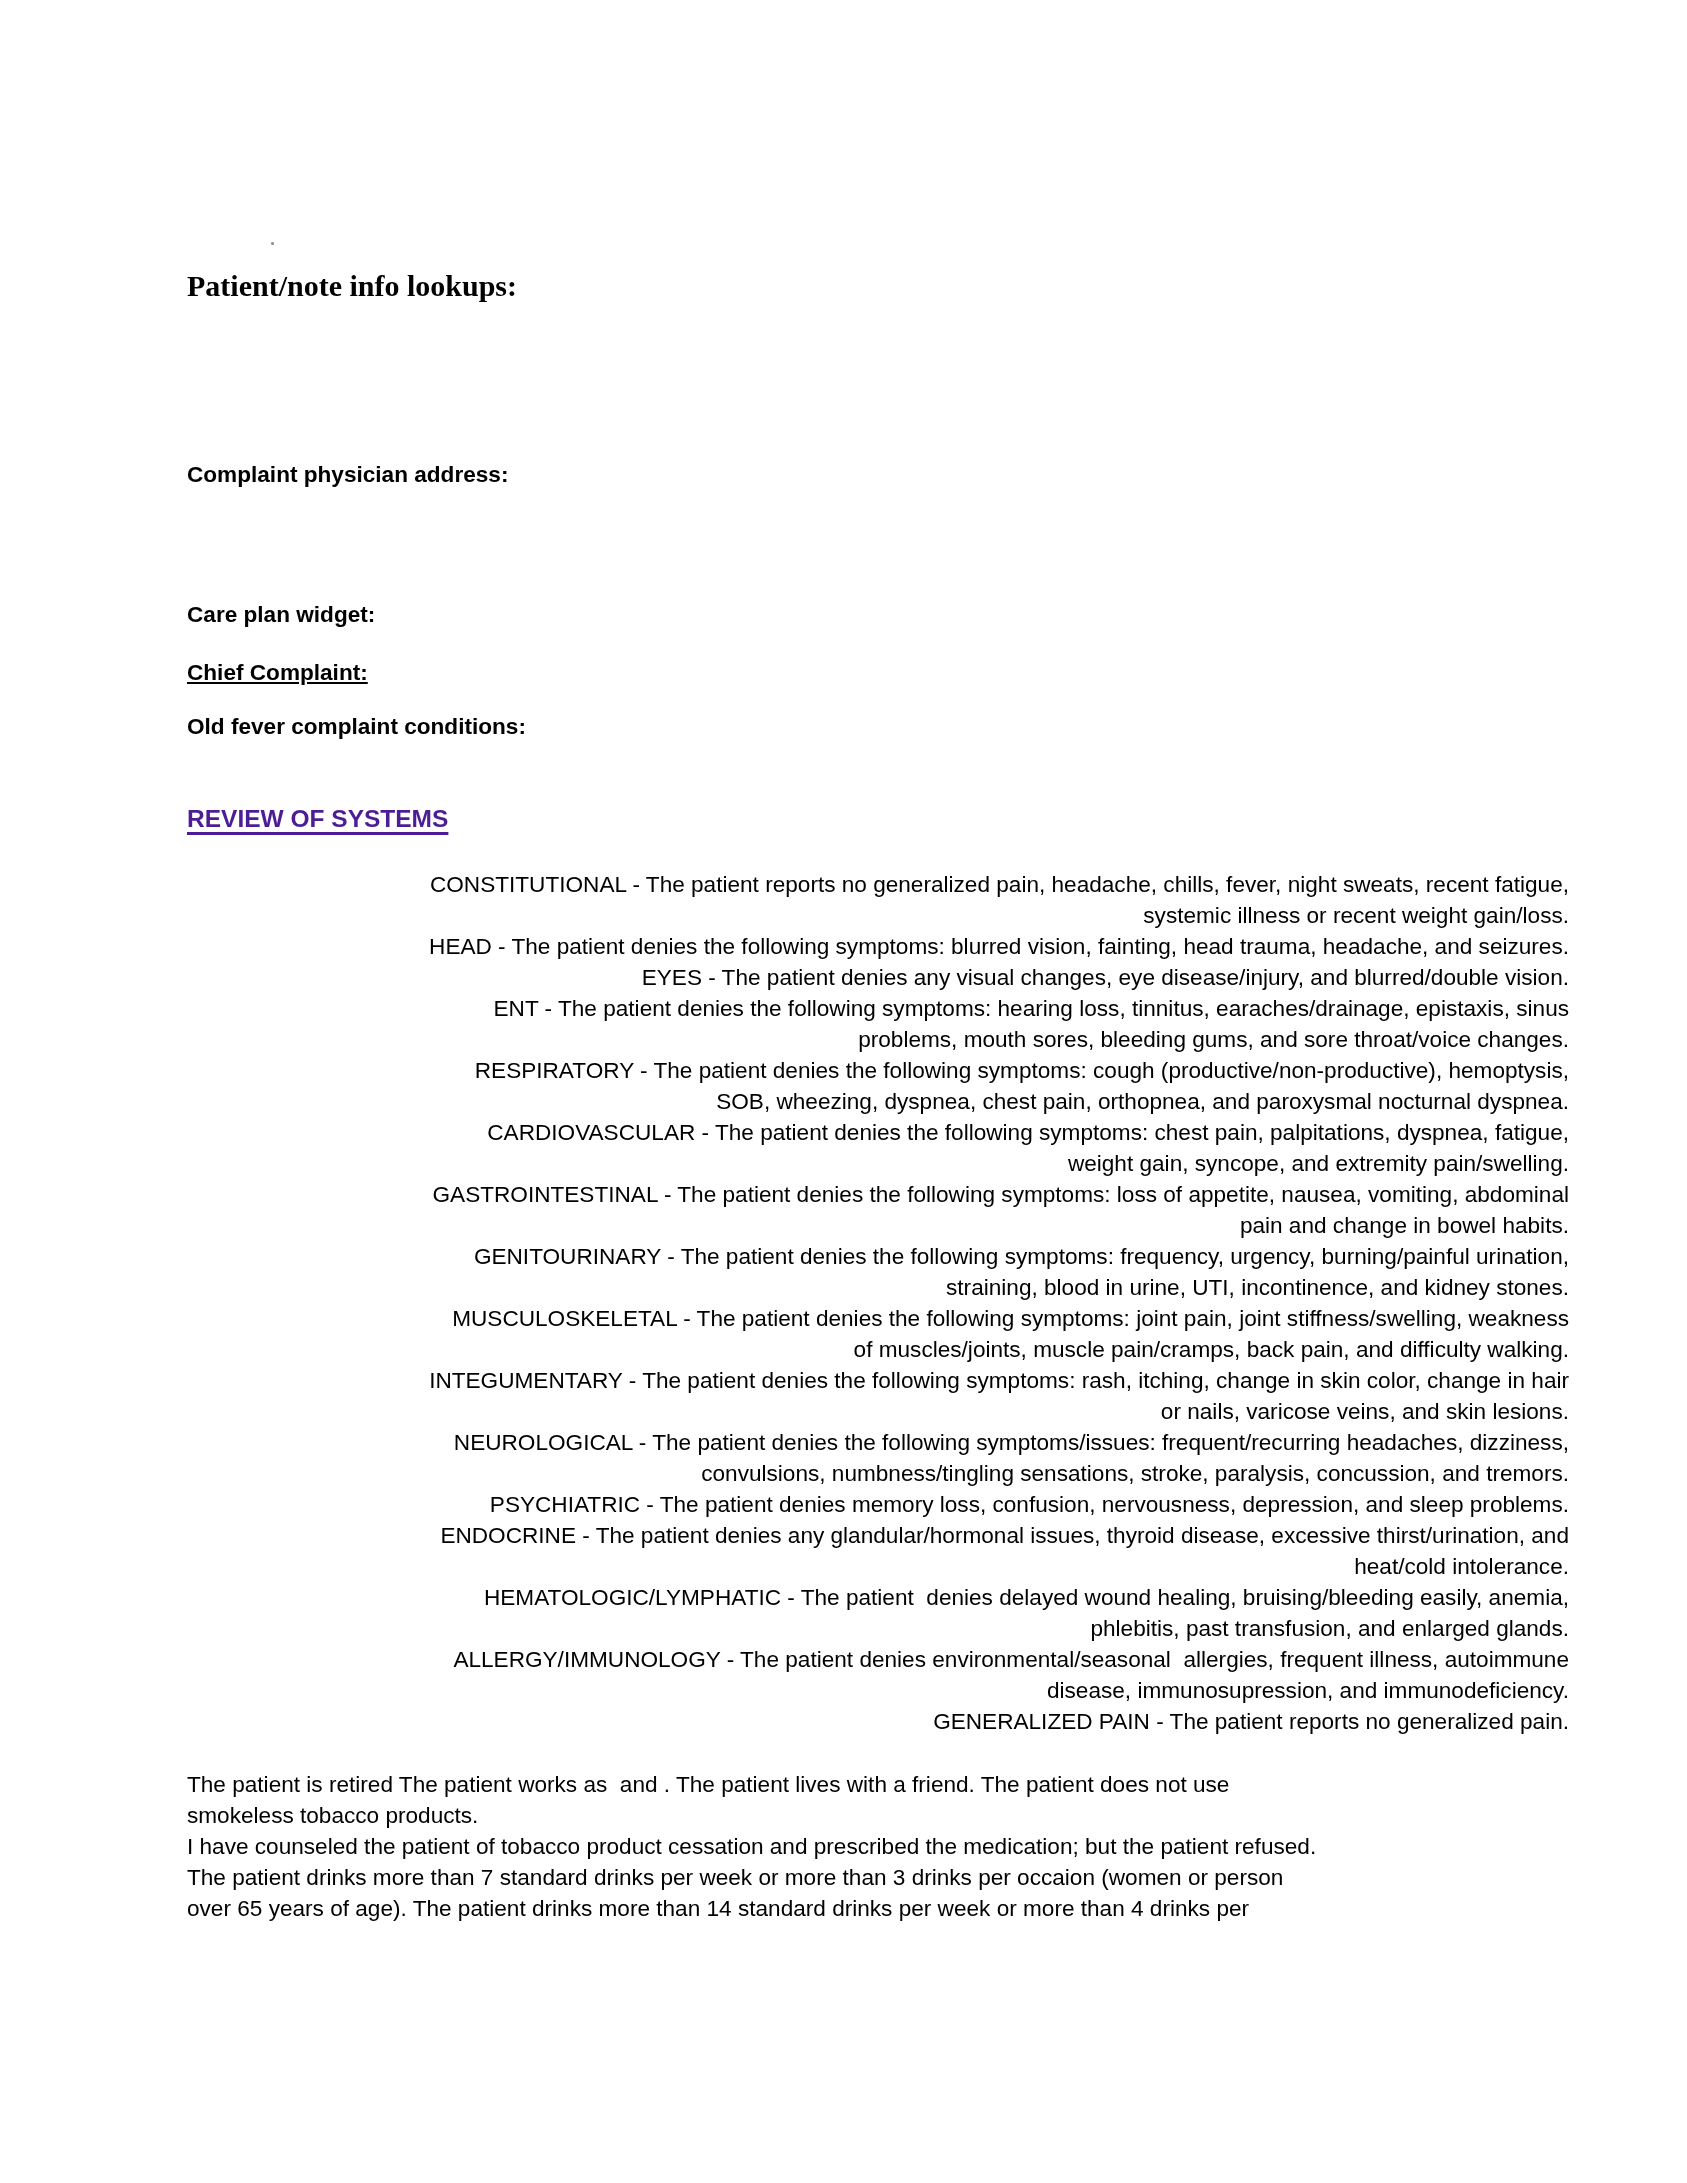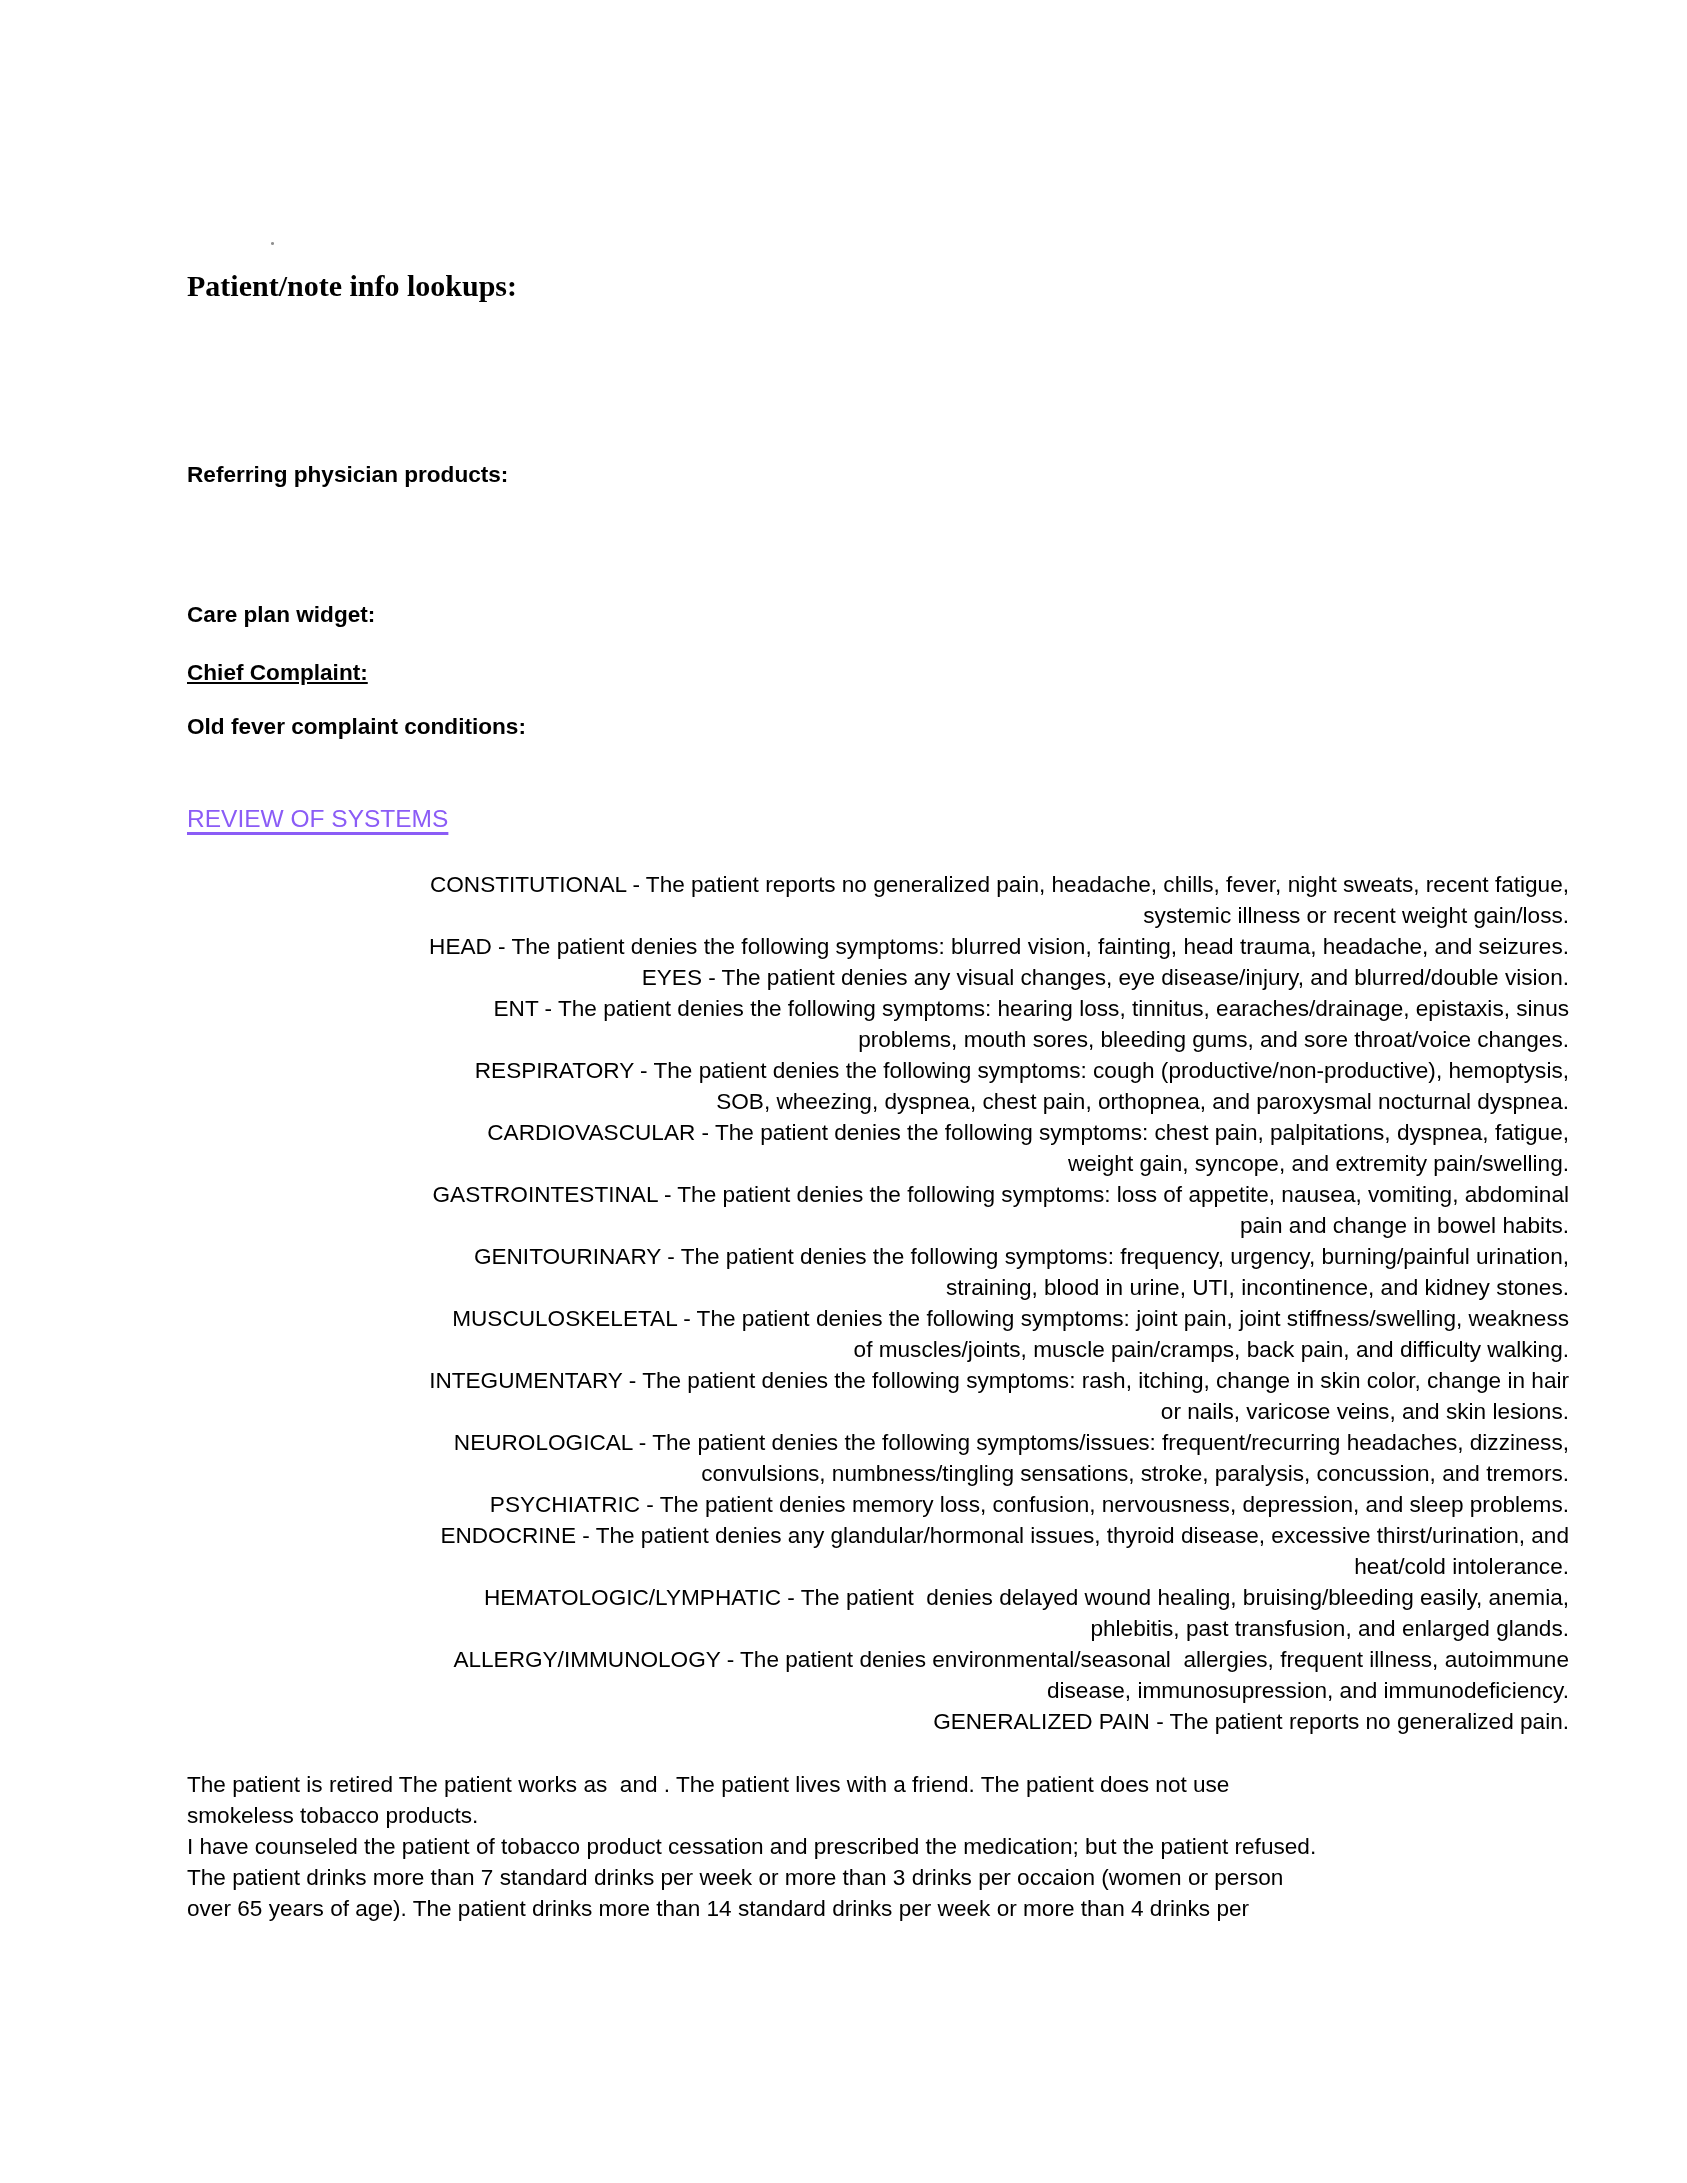--- a/index.html
+++ b/index.html
@@ -62,22 +62,22 @@
   }
   .label-referring { top: 462px; }
   .label-careplan  { top: 602px; }
   .label-chief     { top: 660px; text-decoration: underline; }
   .label-oldchief  { top: 714px; }
   .ros-heading {
     position: absolute;
     left: 187px;
     top: 805px;
     font-size: 24.5px;
-    font-weight: 400;
-    color: #8b5cf6;
+    font-weight: 700;
+    color: #4c1d95;
     text-decoration: underline;
     text-decoration-thickness: 2.6px;
     text-underline-offset: 5.2px;
     white-space: pre;
   }
   .body-lines {
     position: absolute;
     left: 187px;
     width: 1382px;
     font-size: 22.6px;
@@ -91,21 +91,21 @@
 </head>
 <body>
 
 <div class="page">
 
   <div class="stray-dot"></div>
 
   <h1 class="doc-title">Patient/note info lookups:</h1>
 
 
-  <div class="section-label label-referring">Referring physician products:</div>
+  <div class="section-label label-referring">Complaint physician address:</div>
 
   <div class="section-label label-careplan">Care plan widget:</div>
 
   <div class="section-label label-chief">Chief Complaint:</div>
 
   <div class="section-label label-oldchief">Old fever complaint conditions:</div>
 
   <div class="ros-heading">REVIEW OF SYSTEMS</div>
 
   <div class="body-lines ros-body"><div class="body-line">CONSTITUTIONAL - The patient reports no generalized pain, headache, chills, fever, night sweats, recent fatigue,</div><div class="body-line">systemic illness or recent weight gain/loss.</div><div class="body-line">HEAD - The patient denies the following symptoms: blurred vision, fainting, head trauma, headache, and seizures.</div><div class="body-line">EYES - The patient denies any visual changes, eye disease/injury, and blurred/double vision.</div><div class="body-line">ENT - The patient denies the following symptoms: hearing loss, tinnitus, earaches/drainage, epistaxis, sinus</div><div class="body-line">problems, mouth sores, bleeding gums, and sore throat/voice changes.</div><div class="body-line">RESPIRATORY - The patient denies the following symptoms: cough (productive/non-productive), hemoptysis,</div><div class="body-line">SOB, wheezing, dyspnea, chest pain, orthopnea, and paroxysmal nocturnal dyspnea.</div><div class="body-line">CARDIOVASCULAR - The patient denies the following symptoms: chest pain, palpitations, dyspnea, fatigue,</div><div class="body-line">weight gain, syncope, and extremity pain/swelling.</div><div class="body-line">GASTROINTESTINAL - The patient denies the following symptoms: loss of appetite, nausea, vomiting, abdominal</div><div class="body-line">pain and change in bowel habits.</div><div class="body-line">GENITOURINARY - The patient denies the following symptoms: frequency, urgency, burning/painful urination,</div><div class="body-line">straining, blood in urine, UTI, incontinence, and kidney stones.</div><div class="body-line">MUSCULOSKELETAL - The patient denies the following symptoms: joint pain, joint stiffness/swelling, weakness</div><div class="body-line">of muscles/joints, muscle pain/cramps, back pain, and difficulty walking.</div><div class="body-line">INTEGUMENTARY - The patient denies the following symptoms: rash, itching, change in skin color, change in hair</div><div class="body-line">or nails, varicose veins, and skin lesions.</div><div class="body-line">NEUROLOGICAL - The patient denies the following symptoms/issues: frequent/recurring headaches, dizziness,</div><div class="body-line">convulsions, numbness/tingling sensations, stroke, paralysis, concussion, and tremors.</div><div class="body-line">PSYCHIATRIC - The patient denies memory loss, confusion, nervousness, depression, and sleep problems.</div><div class="body-line">ENDOCRINE - The patient denies any glandular/hormonal issues, thyroid disease, excessive thirst/urination, and</div><div class="body-line">heat/cold intolerance.</div><div class="body-line">HEMATOLOGIC/LYMPHATIC - The patient  denies delayed wound healing, bruising/bleeding easily, anemia,</div><div class="body-line">phlebitis, past transfusion, and enlarged glands.</div><div class="body-line">ALLERGY/IMMUNOLOGY - The patient denies environmental/seasonal  allergies, frequent illness, autoimmune</div><div class="body-line">disease, immunosupression, and immunodeficiency.</div><div class="body-line">GENERALIZED PAIN - The patient reports no generalized pain.</div></div>

